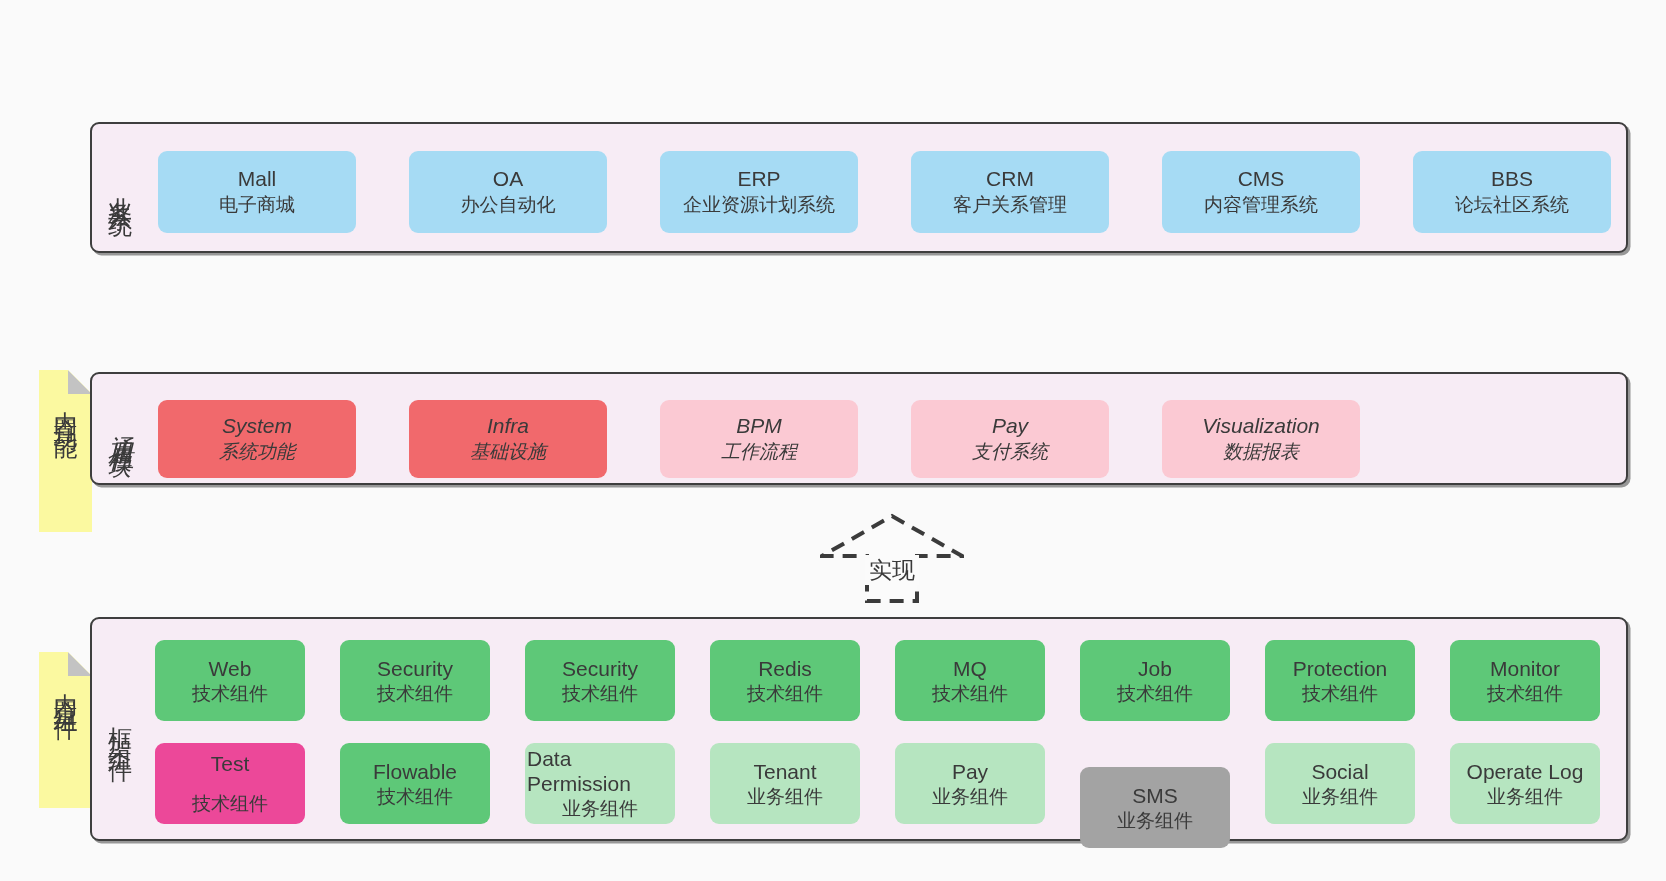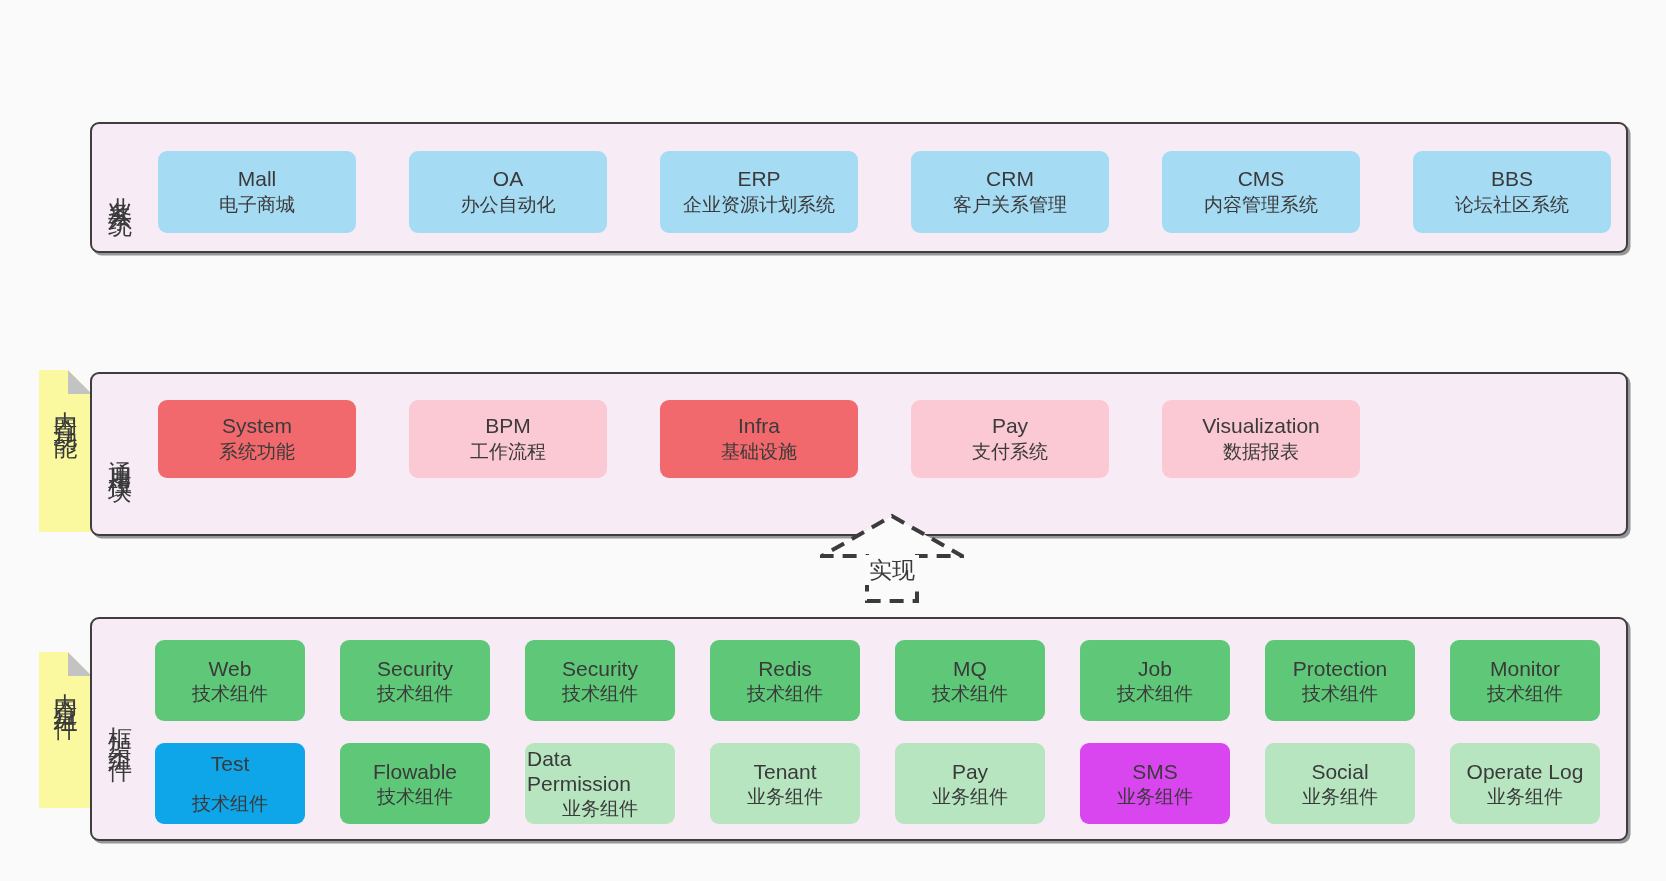--- a/index.html
+++ b/index.html
@@ -10,21 +10,21 @@
     color:var(--c-text,#3a3a3a);
   }
   .panel{
     position:absolute;left:90px;width:1538px;box-sizing:border-box;
     background:var(--c-panel_bg,#f7ecf5);
     border:2.5px solid var(--c-panel_border,#3e3e3e);
     border-radius:9px;
     box-shadow:2.5px 2.5px 0 rgba(70,70,70,.55);
   }
   .panel-business{top:122px;height:131px;}
-  .panel-modules{top:372px;height:164px;}
+  .panel-modules{top:372px;height:113px;font-style:italic;}
   .panel-components{top:617px;height:224px;}
   .vlabel{
     position:absolute;left:12px;top:0;bottom:0;width:32px;
     display:flex;align-items:center;justify-content:center;
     writing-mode:vertical-rl;text-orientation:upright;
     font-size:24px;color:var(--c-text,#3a3a3a);
   }
   .vlabel.sp1{letter-spacing:5px;}
   .vlabel.sp2{letter-spacing:6px;}
   .vlabel.sp3{letter-spacing:11px;}
@@ -119,27 +119,27 @@
   </section>
 
 
   <section class="panel panel-modules">
     <div class="vlabel sp2">通用模块</div>
     <div class="box-row" id="row-modules">
         <div class="box" style="background: rgb(241, 105, 108);">
           <div class="t">System</div>
           <div class="s">系统功能</div>
         </div>
+        <div class="box" style="background: rgb(241, 105, 108);">
+          <div class="t">Infra</div>
+          <div class="s">基础设施</div>
+        </div>
         <div class="box" style="background: rgb(251, 201, 211);">
           <div class="t">BPM</div>
           <div class="s">工作流程</div>
-        </div>
-        <div class="box" style="background: rgb(241, 105, 108);">
-          <div class="t">Infra</div>
-          <div class="s">基础设施</div>
         </div>
         <div class="box" style="background: rgb(251, 201, 211);">
           <div class="t">Pay</div>
           <div class="s">支付系统</div>
         </div>
         <div class="box" style="background: rgb(251, 201, 211);">
           <div class="t">Visualization</div>
           <div class="s">数据报表</div>
         </div>
       </div>
@@ -182,41 +182,41 @@
         <div class="box" style="background: rgb(94, 200, 120);">
           <div class="t">Protection</div>
           <div class="s">技术组件</div>
         </div>
         <div class="box" style="background: rgb(94, 200, 120);">
           <div class="t">Monitor</div>
           <div class="s">技术组件</div>
         </div>
       </div>
     <div class="box-row row2" id="row-components-2">
-        <div class="box" style="background: #0ea5e9; gap: 15px;">
+        <div class="box" style="background: #ec4899; gap: 15px;">
           <div class="t">Test</div>
           <div class="s">技术组件</div>
         </div>
         <div class="box" style="background: rgb(94, 200, 120);">
           <div class="t">Flowable</div>
           <div class="s">技术组件</div>
         </div>
         <div class="box" style="background: rgb(182, 229, 192);">
           <div class="t">Data Permission</div>
           <div class="s">业务组件</div>
         </div>
         <div class="box" style="background: rgb(182, 229, 192);">
           <div class="t">Tenant</div>
           <div class="s">业务组件</div>
         </div>
         <div class="box" style="background: rgb(182, 229, 192);">
           <div class="t">Pay</div>
           <div class="s">业务组件</div>
         </div>
-        <div class="box" style="background: #d946ef;">
+        <div class="box" style="background: #a3a3a3; margin-top: 24px;">
           <div class="t">SMS</div>
           <div class="s">业务组件</div>
         </div>
         <div class="box" style="background: rgb(182, 229, 192);">
           <div class="t">Social</div>
           <div class="s">业务组件</div>
         </div>
         <div class="box" style="background: rgb(182, 229, 192);">
           <div class="t">Operate Log</div>
           <div class="s">业务组件</div>

